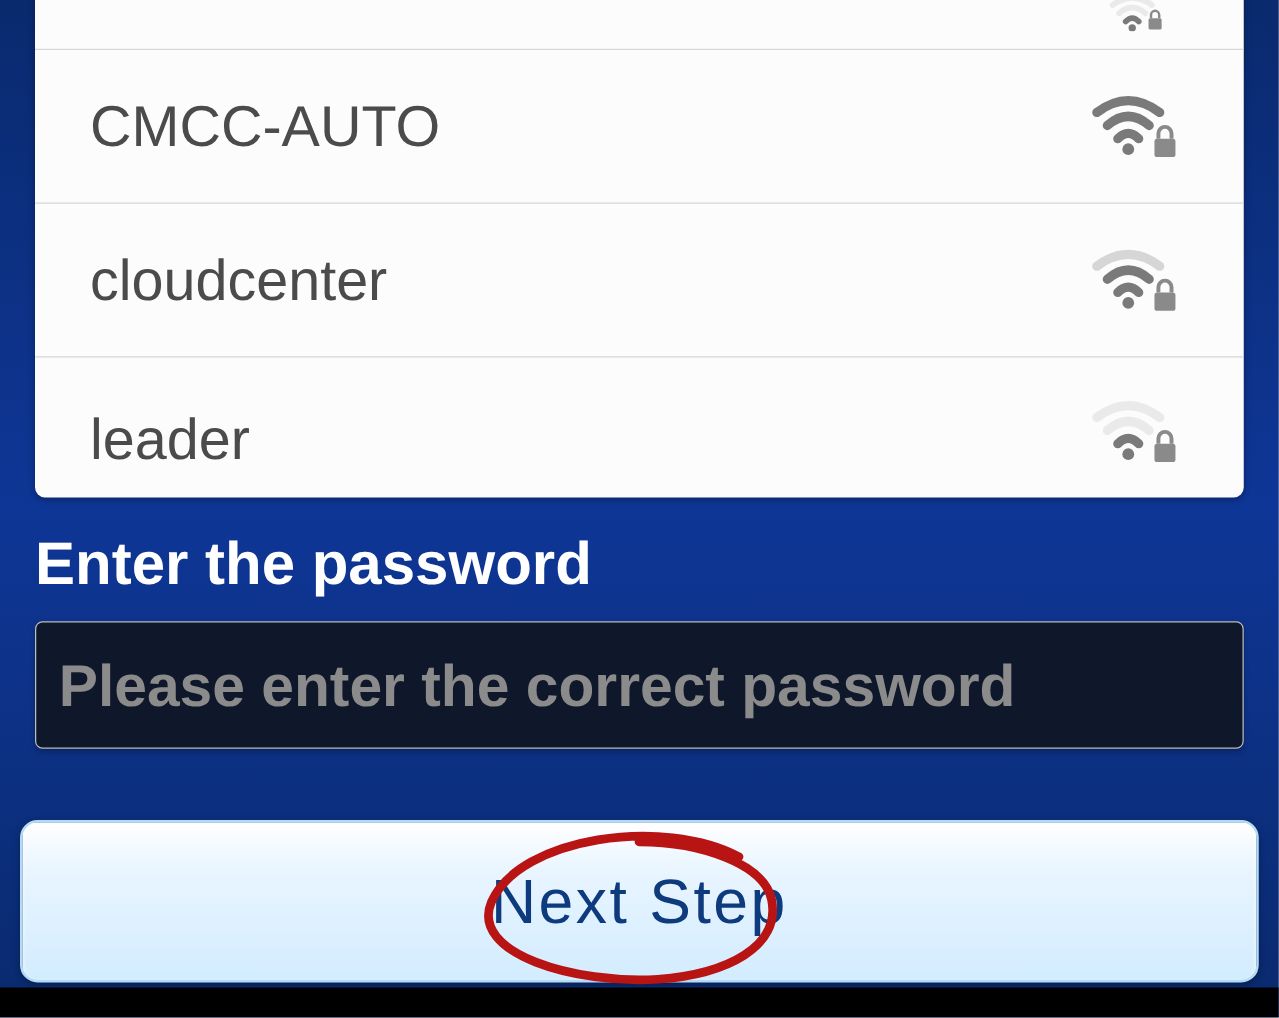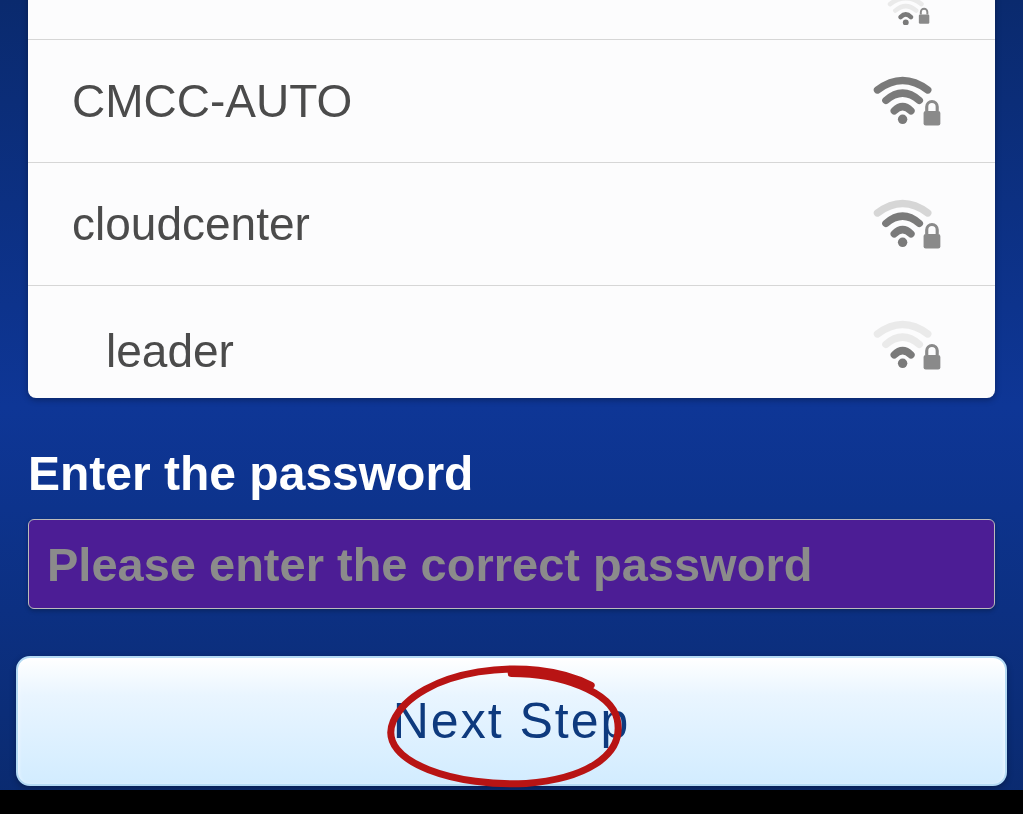--- a/index.html
+++ b/index.html
@@ -37,21 +37,20 @@
     .wifi-item:first-child {
       height: 50px;
       padding-bottom: 14px;
       align-items: flex-end;
     }
     .wifi-item.last {
       border-bottom: none;
       height: 110px;
       align-items: flex-end;
       padding-bottom: 18px;
-      margin-left: 34px;
     }
     .wifi-name {
       font-size: 46px;
       color: #4b4b4b;
       font-weight: 400;
     }
     .wifi-item:first-child .wifi-name {
       font-size: 46px;
       color: #4b4b4b;
       visibility: hidden;
@@ -64,32 +63,32 @@
       justify-content: center;
     }
     .wifi-item:first-child .wifi-icon-wrap {
       height: 34px;
       align-items: flex-end;
     }
     .password-section {
       position: absolute;
       left: 28px;
       right: 28px;
-      top: 446px;
+      top: 424px;
     }
     .password-label {
       color: #ffffff;
       font-size: 48px;
       font-weight: 600;
       margin-bottom: 18px;
     }
     .password-input {
       width: 100%;
-      height: 90px;
-      background: #4c1d95;
+      height: 102px;
+      background: #0f172a;
       border: 1px solid #bbb;
       border-radius: 6px;
       font-size: 47px;
       color: #888;
       padding: 0 18px;
       font-weight: 700;
       font-family: inherit;
       box-shadow: 0 2px 4px rgba(0,0,0,0.25);
     }
     .password-input::placeholder {

